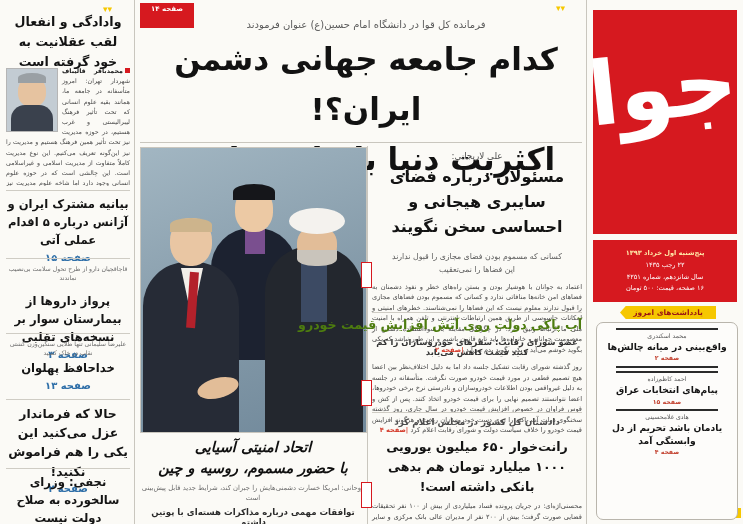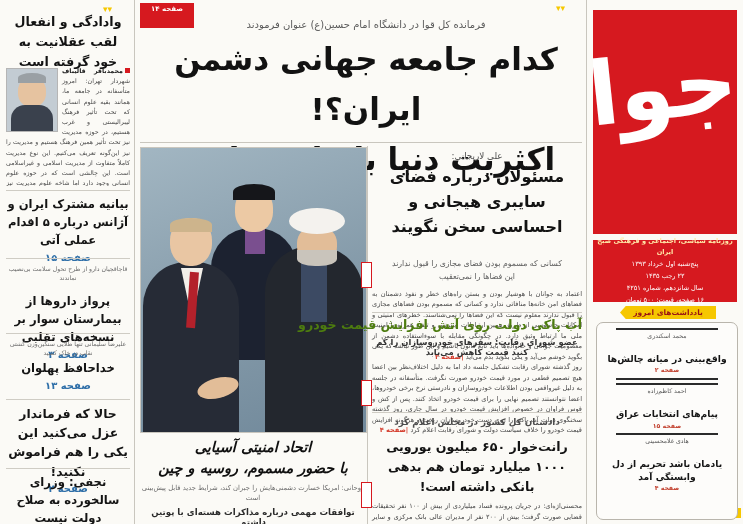--- a/index.html
+++ b/index.html
@@ -22,21 +22,21 @@
     display:flex;flex-direction:column;justify-content:center;gap:1px;}
   .info-box div{font-size:6.6px;text-align:center;line-height:1.65;}
   .info-box div:first-child{font-weight:bold;color:#ffe9a8;}
   .ribbon{left:620px;top:306px;width:96px;height:13px;background:#f6c700;color:#9a1313;
     font-size:7.5px;font-weight:bold;text-align:center;line-height:13px;
     clip-path:polygon(0 50%,6% 0,100% 0,100% 100%,6% 100%);}
   .notes-box{left:596px;top:322px;width:140px;height:194px;border:1px solid #b9b5ac;
     border-radius:7px;background:#fdfcfa;overflow:hidden;padding-top:2px;}
   .note-sep{width:102px;height:2px;background:#2b2b2b;margin:3px auto 2px;}
   .note-author{font-size:6.2px;color:#555;text-align:center;line-height:1.3;}
-  .note-title{font-size:9.2px;font-weight:bold;color:#151515;text-align:center;line-height:1.35;margin-top:13px;}
+  .note-title{font-size:9.2px;font-weight:bold;color:#151515;text-align:center;line-height:1.35;margin-top:1px;}
   .note-page{font-size:6.2px;color:#c2402e;font-weight:bold;text-align:center;line-height:1.4;margin-top:1px;}
   
   .badge{left:140px;top:3px;width:54px;height:25px;background:#d6191f;color:#fff;
     font-size:7px;font-weight:bold;text-align:center;line-height:13px;}
   .lead-kicker{left:150px;top:19px;width:432px;font-size:10px;color:#5a5a5a;}
   .lead-h{left:150px;top:34px;width:432px;font-size:31px;font-weight:bold;color:#121212;line-height:50px;}
   
   .photo{left:140px;top:147px;width:225px;height:284px;border:1px solid #c9c6be;
     background:linear-gradient(160deg,#a2b6c2,#849aa9 55%,#70889a);overflow:hidden;}
   .fig{position:absolute;}
@@ -81,21 +81,20 @@
 <div class="hline" style="left:140px;top:142px;width:442px"></div>
 
 <div class="fold" style="left:556px;top:4px">▾▾</div>
 <div class="fold" style="left:103px;top:5px">▾▾</div>
 <div class="corner-mark"></div>
 
 <div class="abs logo-box">
   <div class="logo-word">جوان</div>
 </div>
 <div class="abs info-box">
-  <div>روزنامه سیاسی، اجتماعی و فرهنگی صبح ایران</div>
   <div>پنج‌شنبه اول خرداد ۱۳۹۳</div>
   <div>۲۲ رجب ۱۴۳۵</div>
   <div>سال شانزدهم، شماره ۴۲۵۱</div>
   <div>۱۶ صفحه، قیمت: ۵۰۰ تومان</div>
 </div>
 
 <div class="abs ribbon">یادداشت‌های امروز</div>
 
 <div class="abs notes-box">
   <div class="note-sep"></div>
@@ -154,21 +153,21 @@
     <span>با حضور مسموم، روسیه و چین</span>
   </div>
   <div class="cap-sub1">روحانی: امریکا خسارت دشمنی‌هایش را جبران کند، شرایط جدید قابل پیش‌بینی است</div>
   <div class="cap-sub2">توافقات مهمی درباره مذاکرات هسته‌ای با پوتین داشتم</div>
 
 </div>
 
 <div class="abs mid center" style="top:151px;">
   <div class="kick">علی لاریجانی:</div>
   <div class="mh1" style="margin-top:3px;">مسئولان درباره فضای سایبری هیجانی و احساسی سخن نگویند</div>
-  <div class="msub" style="margin-top:18px;">کسانی که مسموم بودن فضای مجازی را قبول ندارند</div>
+  <div class="msub" style="margin-top:11px;">کسانی که مسموم بودن فضای مجازی را قبول ندارند</div>
   <div class="msub">این فضاها را نمی‌تعقیب</div>
   <div class="mbody justify" style="margin-top:5px;"><span>اعتماد به جوانان با هوشیار بودن و بستن راه‌های خطر و نفوذ دشمنان به فضاهای امن خانه‌ها منافاتی ندارد و کسانی که مسموم بودن فضاهای مجازی را قبول ندارند معلوم نیست که این فضاها را نمی‌شناسند. خطرهای امنیتی و امکانات جاسوسی از طریق همین ارتباطات اینترنتی و تلفن همراه با امنیت ملی ما ارتباط وثیق دارد. در چگونگی مقابله با سوءاستفاده دشمن از معصومیت جوانان و خانواده‌ها باید تابع قانون باشیم و این طور نباشد که یکی بگوید خوشم می‌آید و یکی بگوید بدم می‌آید</span> <span class="ref-red">|صفحه ۲</span></div>
 </div>
 <div class="mid-sep" style="top:312px;"></div>
 
 <div class="abs mid center" style="top:317px;">
   <div class="mh2">آب پاکی دولت روی آتش افزایش قیمت خودرو</div>
   <div class="msub2" style="margin-top:5px;">عضو شورای رقابت: سفرهای خودروسازان را کم کنید قیمت کاهش می‌یابد</div>
   <div class="mbody justify" style="margin-top:5px;"><span>روز گذشته شورای رقابت تشکیل جلسه داد اما به دلیل اختلاف‌نظر بین اعضا هیچ تصمیم قطعی در مورد قیمت خودرو صورت نگرفت. متأسفانه در جلسه به دلیل غیرواقعی بودن اطلاعات خودروسازان و نادرستی نرخ برخی خودروها، اعضا نتوانستند تصمیم نهایی را برای قیمت خودرو اتخاذ کنند. پس از کش و قوس فراوان در خصوص افزایش قیمت خودرو در سال جاری، روز گذشته سخنگوی دولت آب پاکی را روی دست خودروسازان ریخت و هرگونه افزایش قیمت خودرو را خلاف سیاست دولت و شورای رقابت اعلام کرد</span> <span class="ref-red">|صفحه ۴</span></div>
 </div>

